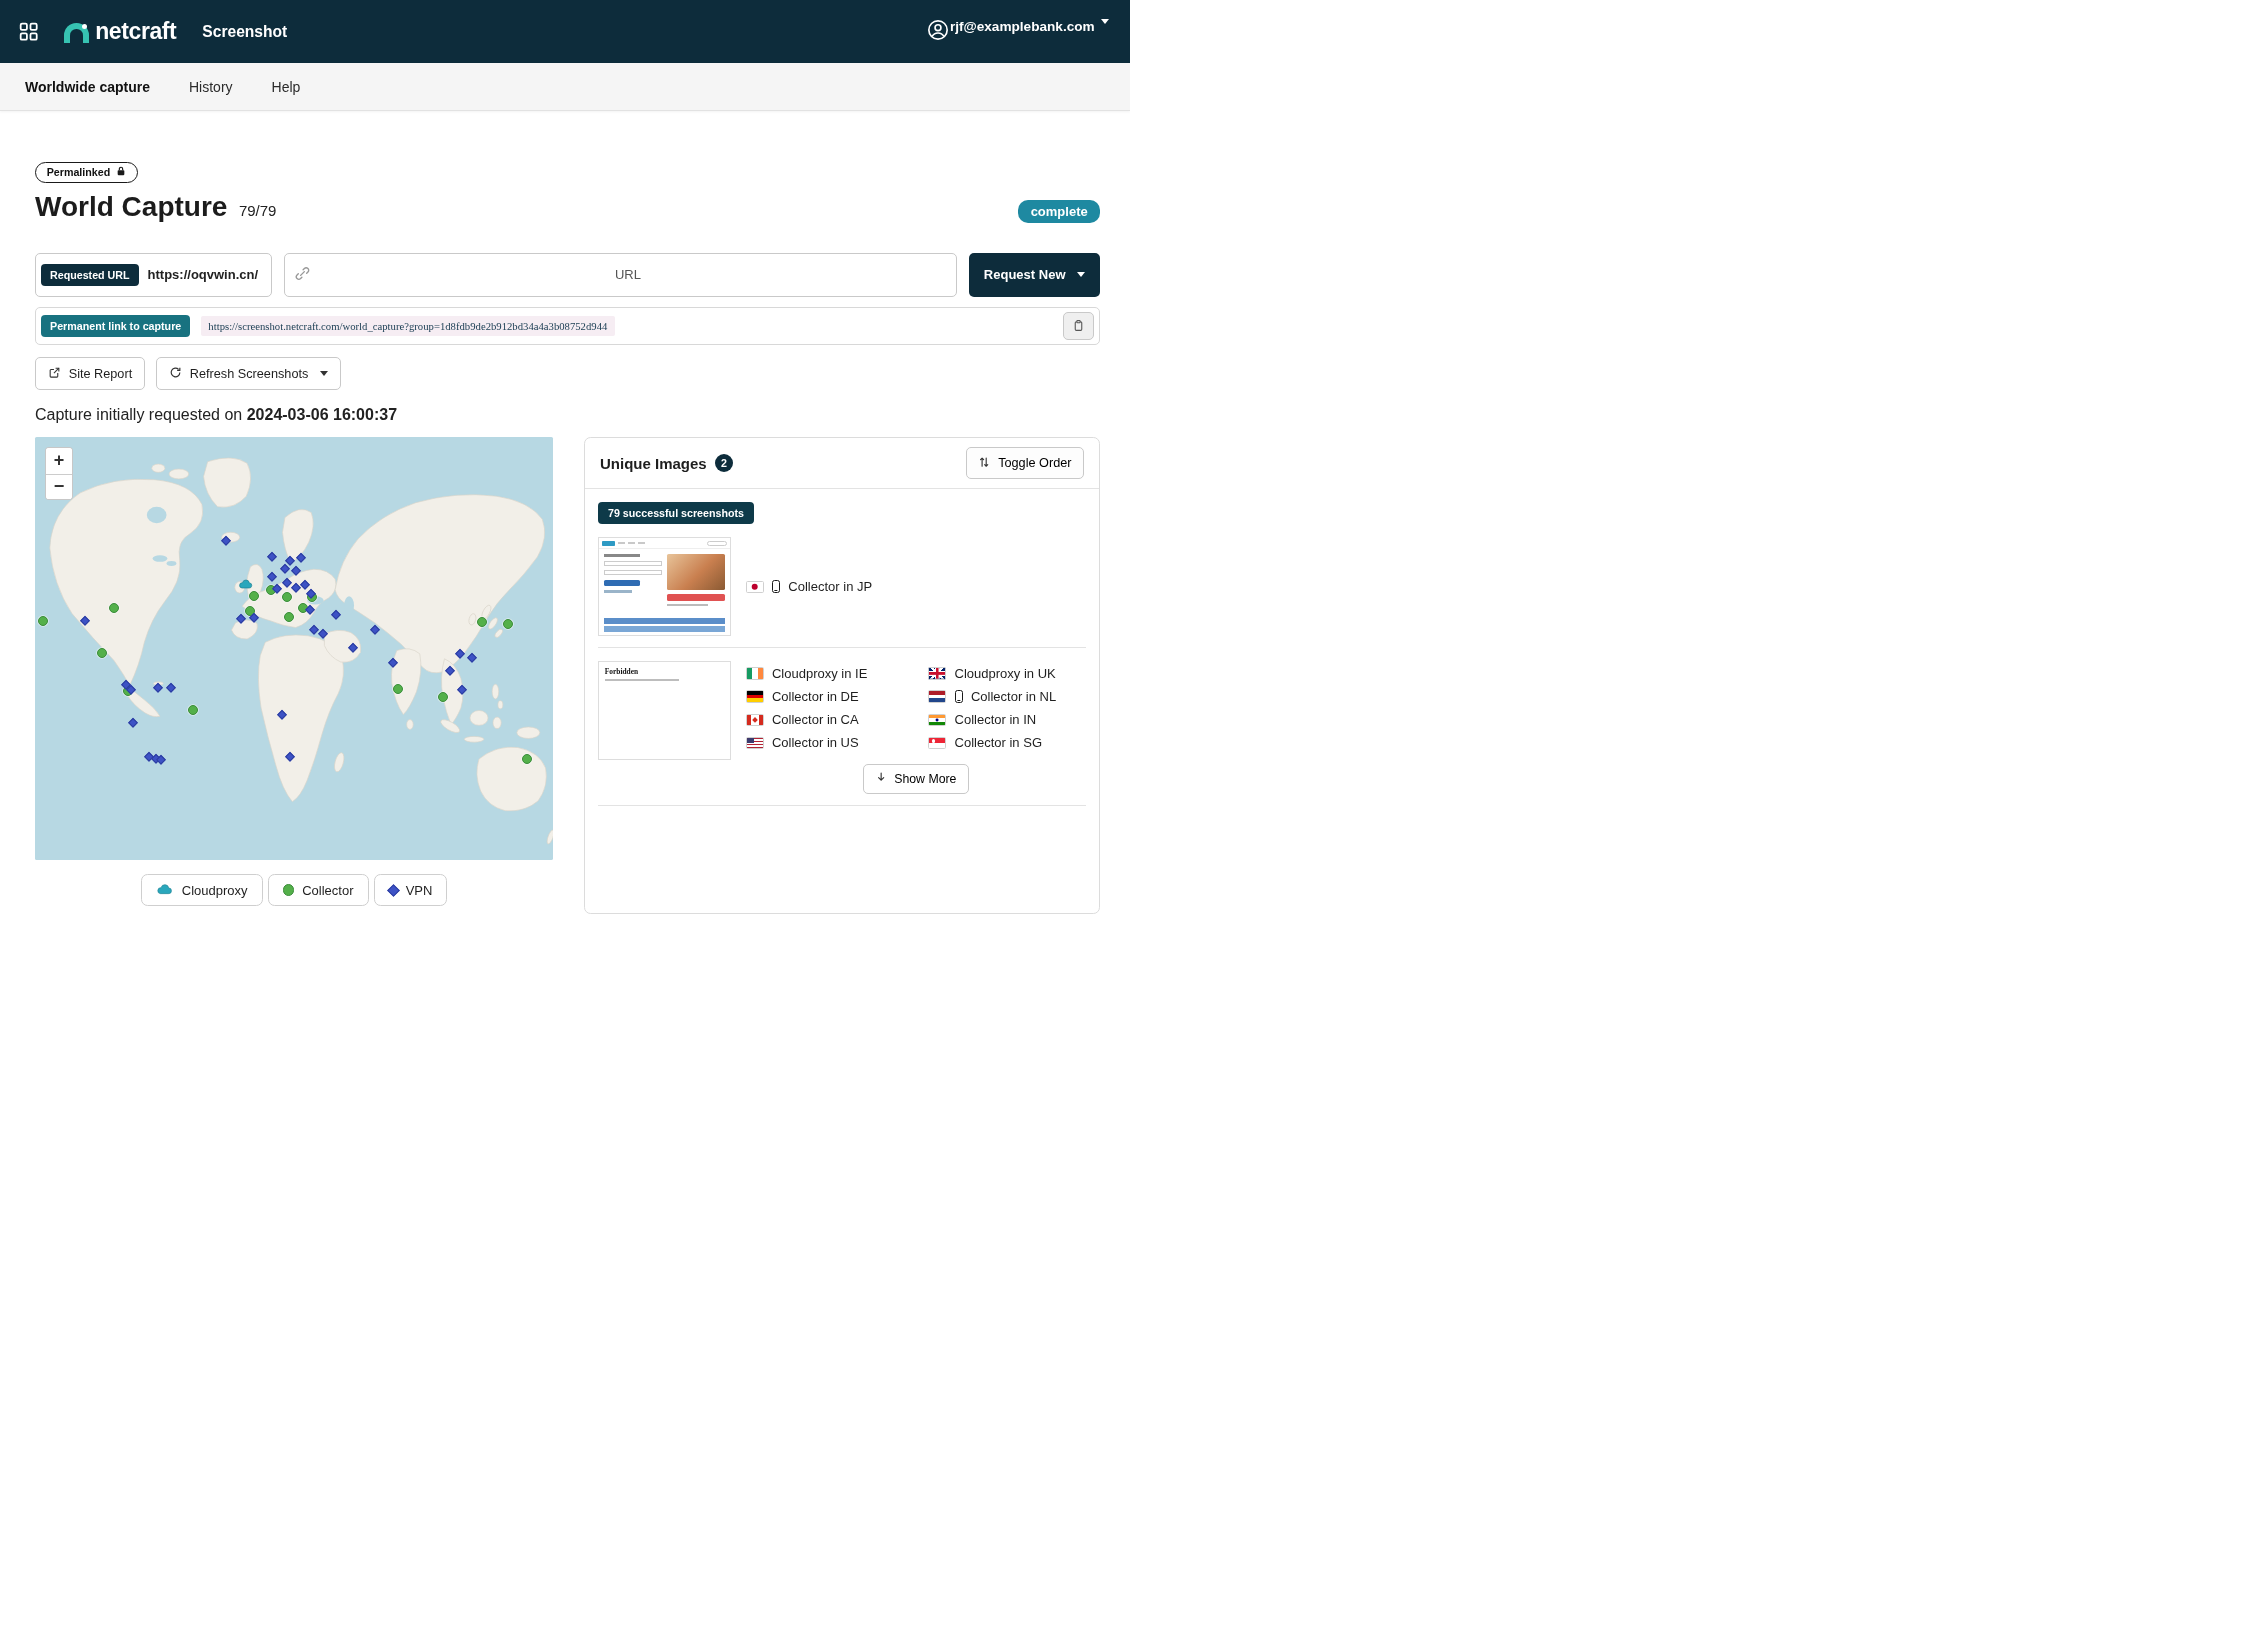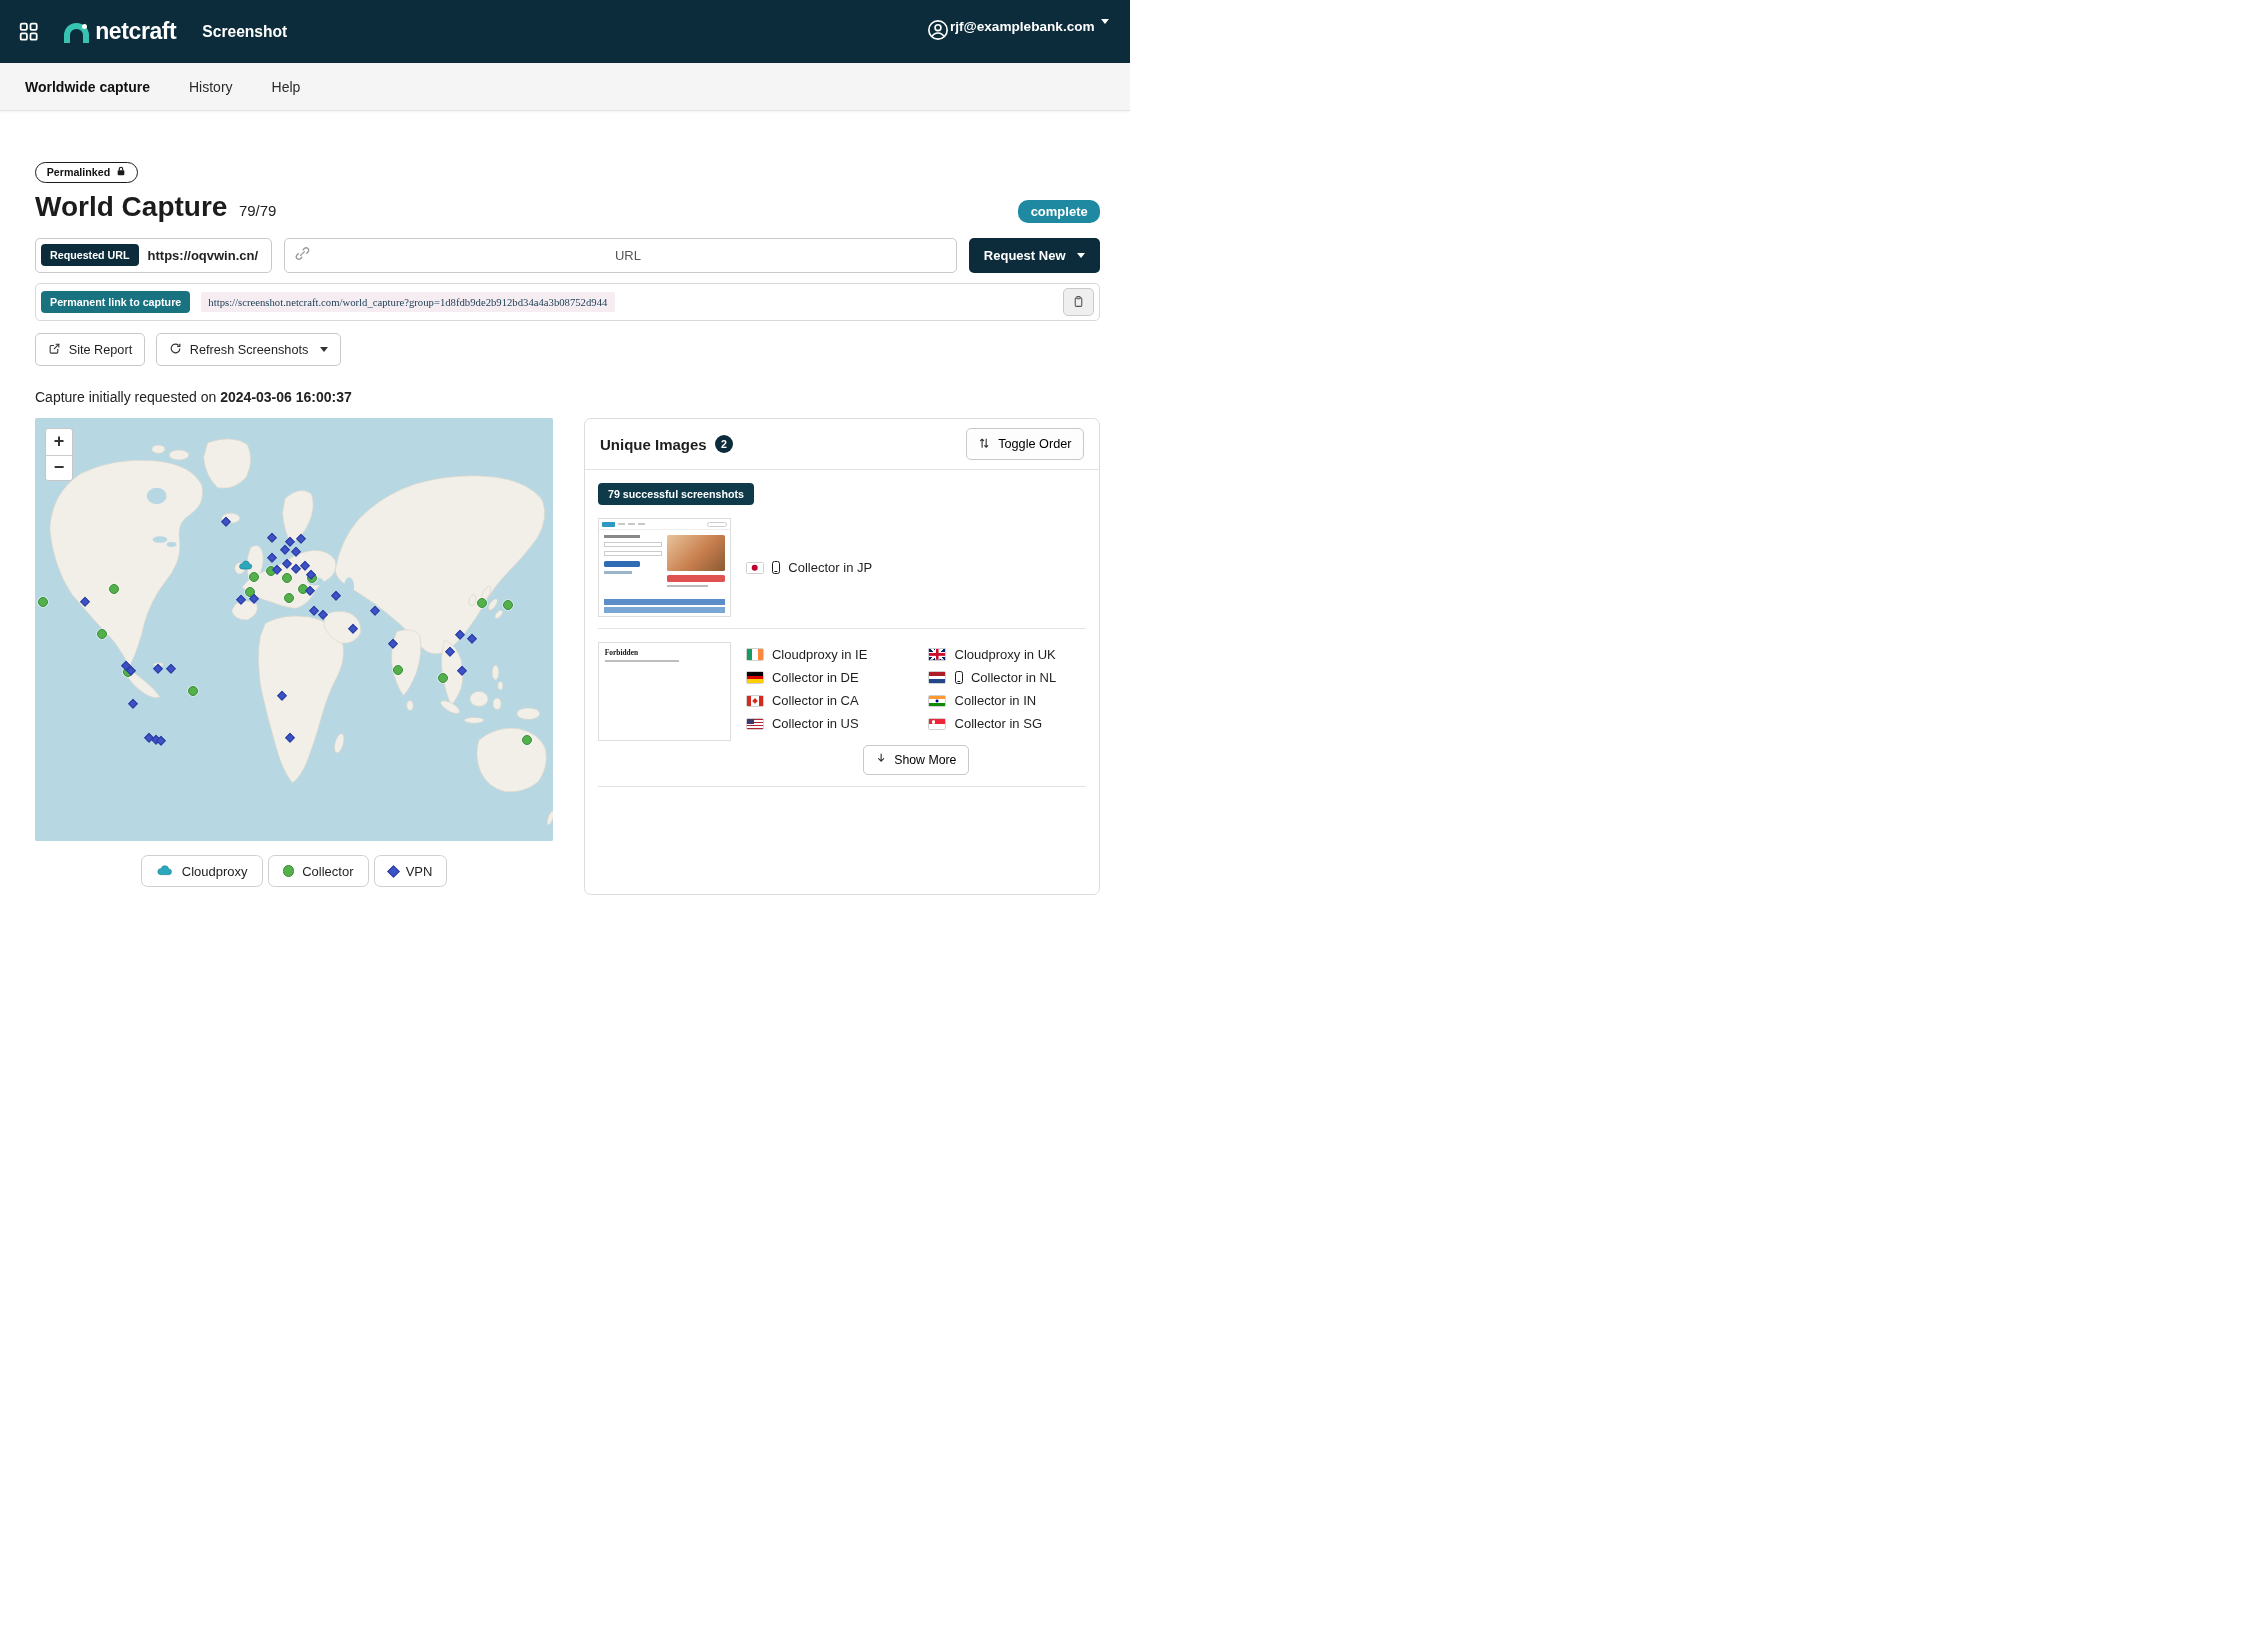--- a/index.html
+++ b/index.html
@@ -26,40 +26,40 @@
   
   .content { padding:51px 30px 33px 35px; }
 
   .permalinked-badge { display:inline-flex; align-items:center; gap:5.8px; border:1.2px solid #1a1a1a; border-radius:11.5px; padding:3.3px 10.7px; font-size:10.7px; font-weight:700; color:#111; background:#fff; }
 
   .title-row { display:flex; align-items:baseline; gap:11.5px; margin-top:8.2px; }
   .page-title { font-size:28px; font-weight:700; margin:0; color:#1c1c1c; }
   .progress { font-size:15px; color:#222; }
   .complete-badge { margin-left:auto; background:#1e89a1; color:#fff; font-size:13px; font-weight:600; border-radius:10px; padding:4.1px 12.3px; }
 
-  .url-row { margin-top:15px; display:flex; gap:12px; height:35px; }
+  .url-row { margin-top:30px; display:flex; gap:12px; height:44px; }
   .requested-box { display:inline-flex; align-items:center; gap:9px; border:0.8px solid #c9c9c9; border-radius:5px; padding:0 13px 0 5px; background:#fff; flex:none; }
   .requested-badge { background:#0d2c3b; color:#fff; font-size:10.7px; font-weight:700; padding:5px 9px; border-radius:4.1px; white-space:nowrap; }
   .requested-url { font-size:13px; font-weight:700; color:#222; white-space:nowrap; }
   .url-input-wrap { flex:1; display:flex; align-items:center; border:0.8px solid #c9c9c9; border-radius:5px; padding:0 10px; background:#fff; }
   .url-input-wrap input { border:none; outline:none; flex:1; font-size:13px; text-align:center; color:#444; font-family:"Liberation Sans", sans-serif; background:transparent; }
   .url-input-wrap input::placeholder { color:#555; }
   .request-new-btn { flex:none; background:#0d2c3b; color:#fff; border:none; border-radius:5px; padding:0 15px; font-size:13px; font-weight:600; display:flex; align-items:center; gap:11.5px; cursor:pointer; font-family:"Liberation Sans", sans-serif; }
   .caret-down-white-sm { width:0; height:0; border-left:4.1px solid transparent; border-right:4.1px solid transparent; border-top:5px solid #fff; }
 
   .permalink-row { margin-top:10px; display:flex; align-items:center; gap:10.7px; border:0.8px solid #d8d8d8; border-radius:5px; padding:4.1px 5px; }
   .permalink-badge { background:#187280; color:#fff; font-size:10.7px; font-weight:700; padding:5px 9px; border-radius:4.1px; white-space:nowrap; flex:none; }
   .permalink-code { font-family:Liberation Serif, serif; font-size:10.7px; color:#1f4156; background:#f6edf3; padding:4.1px 7.4px; border-radius:2px; white-space:nowrap; }
   .copy-btn { margin-left:auto; width:31px; height:28px; background:#efefef; border:0.8px solid #c9c9c9; border-radius:5px; display:grid; place-items:center; cursor:pointer; flex:none; }
 
   .actions-row { margin-top:12.3px; display:flex; gap:10.7px; }
   .action-btn { display:flex; align-items:center; gap:7.4px; border:0.8px solid #c9c9c9; border-radius:5px; background:#fff; padding:7.4px 12.3px; font-size:12.7px; color:#1f1f1f; cursor:pointer; font-family:"Liberation Sans", sans-serif; }
   .caret-down-dark { width:0; height:0; border-left:4.1px solid transparent; border-right:4.1px solid transparent; border-top:5px solid #333; margin-left:4.1px; }
 
-  .capture-line { margin-top:23px; font-size:14px; color:#222; }
+  .capture-line { margin-top:16px; font-size:16px; color:#222; }
   .capture-line b { font-weight:700; }
 
   
   .columns { display:flex; gap:31px; margin-top:13px; align-items:flex-start; }
 
   
   .map-col { width:518px; flex:none; }
   .map { position:relative; width:518px; height:423px; background:#b7d8e3; border-radius:1.6px; overflow:hidden; }
   .map svg.world { position:absolute; inset:0; width:100%; height:100%; }
   .zoom-ctl { position:absolute; top:10px; left:10px; width:28px; background:#fff; border:1.6px solid rgba(0,0,0,.22); border-radius:4.1px; overflow:hidden; z-index:5; }

